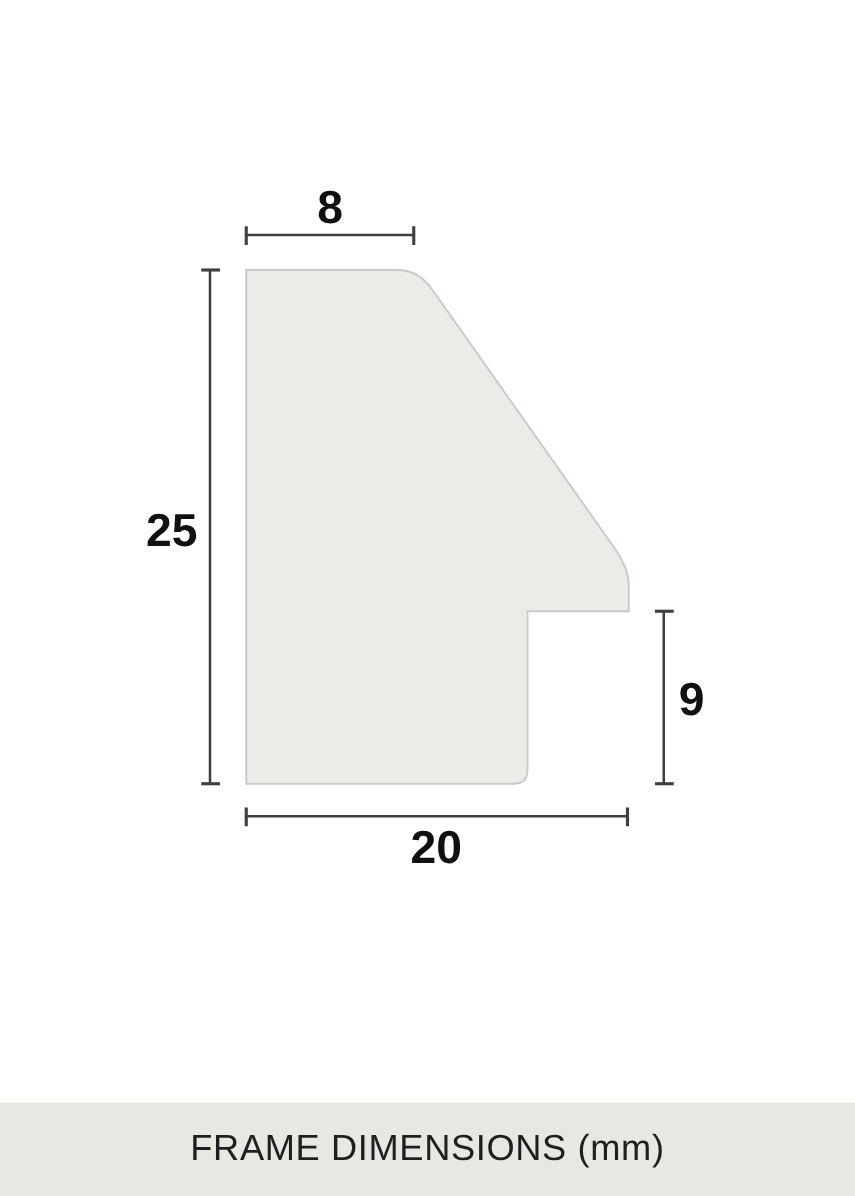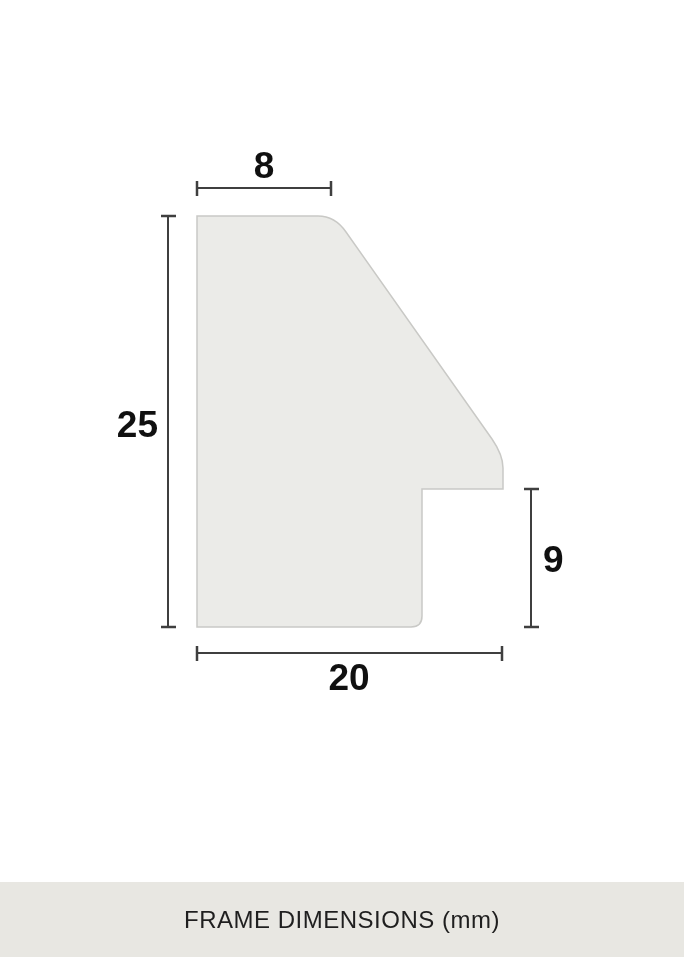--- a/index.html
+++ b/index.html
@@ -48,21 +48,21 @@
     top: 882px;
     width: 684px;
     height: 75px;
     background: var(--footer-bg, #e8e7e2);
     display: flex;
     align-items: center;
     justify-content: center;
   }
   .footer-label {
     color: var(--footer-text, #1f1f1f);
-    font-size: 24px;
+    font-size: 29px;
     letter-spacing: 0.5px;
     font-weight: normal;
   }
 </style>
 </head>
 <body>
 
 <div class="page">
 
   <svg class="diagram" viewBox="0 0 684 882" xmlns="http://www.w3.org/2000/svg">

